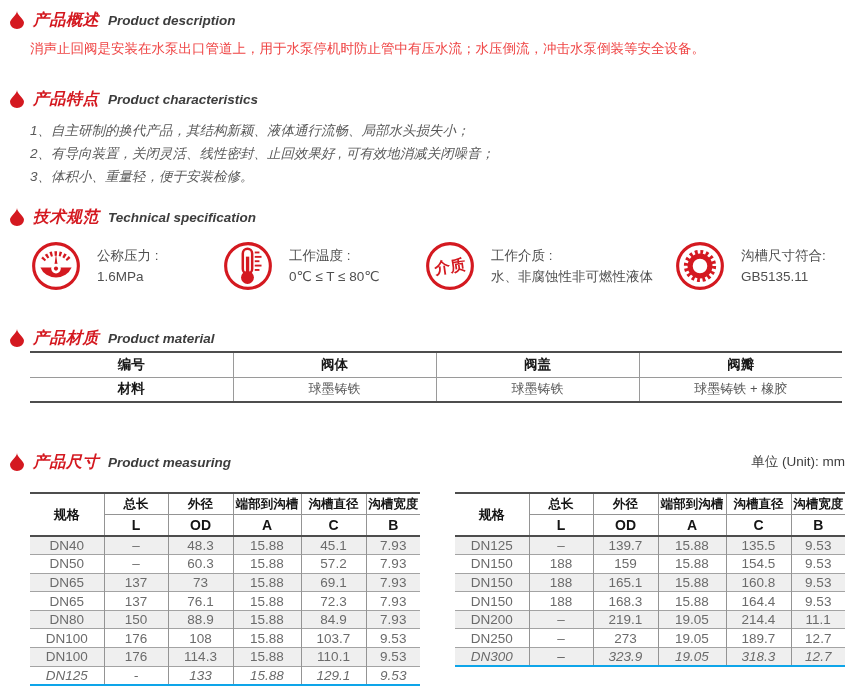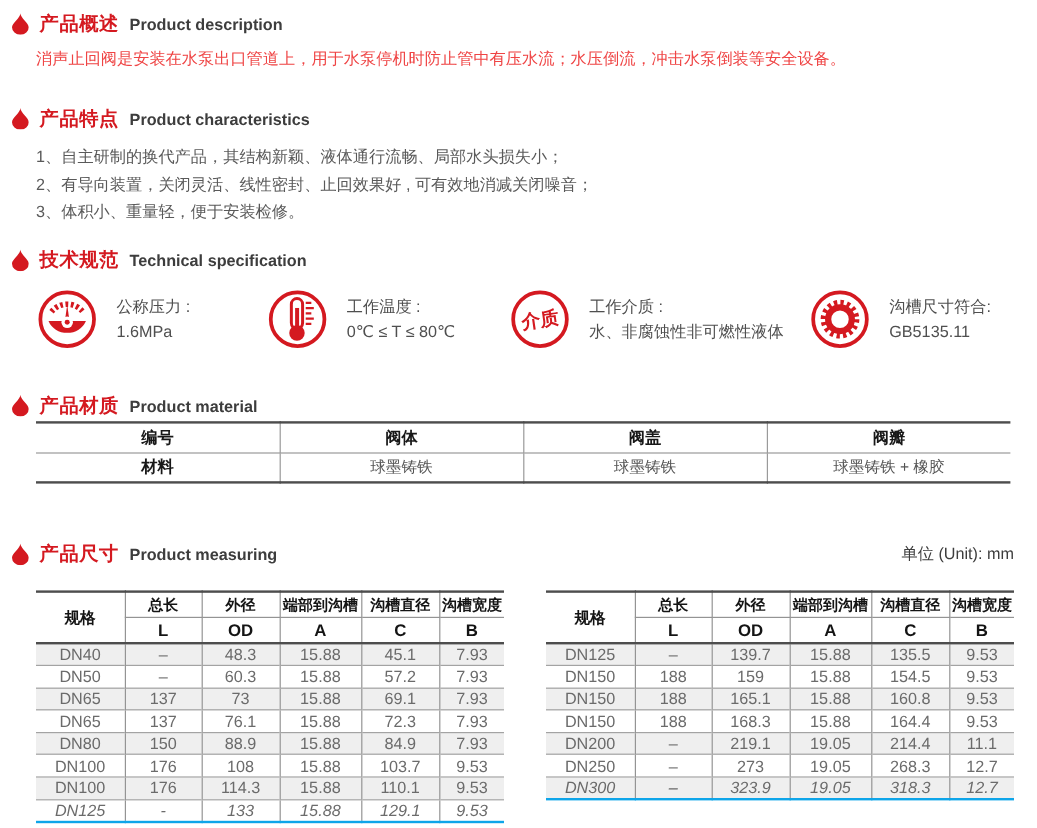--- a/index.html
+++ b/index.html
@@ -4,28 +4,28 @@
 <style>
   * { margin:0; padding:0; box-sizing:border-box; }
   html,body { background:#fff; }
   body {
     width:864px; height:690px; position:relative; overflow:hidden;
     font-family:"Liberation Sans","DejaVu Sans",sans-serif;
     color:#585858;
   }
 
   
-  .sec-head { position:absolute; left:10px; display:flex; align-items:center; gap:9px; height:22px; }
+  .sec-head { position:absolute; left:10px; display:flex; align-items:center; gap:9px; height:22px;font-style:italic; }
   .sec-head .drop { width:14px; height:18px; flex:0 0 auto; }
   .sec-head .zh { font-size:16px; font-weight:700; color:#d41920; letter-spacing:0.5px; }
   .sec-head .en { font-size:13.5px; font-weight:700; color:#3d3d3d; }
 
   .body-text { position:absolute; left:30px; font-size:13.5px; color:#ef4444; line-height:20px; }
   .char-list { position:absolute; left:30px; font-size:13.5px; color:#595959; }
-  .char-list div { line-height:23px; }
+  .char-list div { line-height:23px;font-style:italic; }
 
   
   .spec-item { position:absolute; top:238px; display:flex; align-items:center; gap:15px; height:56px; }
   .spec-icon { width:52px; height:52px; flex:0 0 auto; }
   .spec-text { font-size:13.5px; color:#4f4f4f; line-height:21px; }
 
   
   .mat-table { position:absolute; left:30px; top:351px; width:812px; border-collapse:collapse; table-layout:fixed;
     border-top:2px solid #4d4d4d; border-bottom:2px solid #4d4d4d; }
   .mat-table th, .mat-table td { height:25px; text-align:center; vertical-align:middle; padding:0;margin-top:32px; }
@@ -351,21 +351,21 @@
     <td>19.05</td>
     <td>214.4</td>
     <td>11.1</td>
   </tr>
 
   <tr class="data-row">
     <td>DN250</td>
     <td>–</td>
     <td>273</td>
     <td>19.05</td>
-    <td>268.3</td>
+    <td>189.7</td>
     <td>12.7</td>
   </tr>
 
   <tr class="data-row">
     <td>DN300</td>
     <td>–</td>
     <td>323.9</td>
     <td>19.05</td>
     <td>318.3</td>
     <td>12.7</td>

